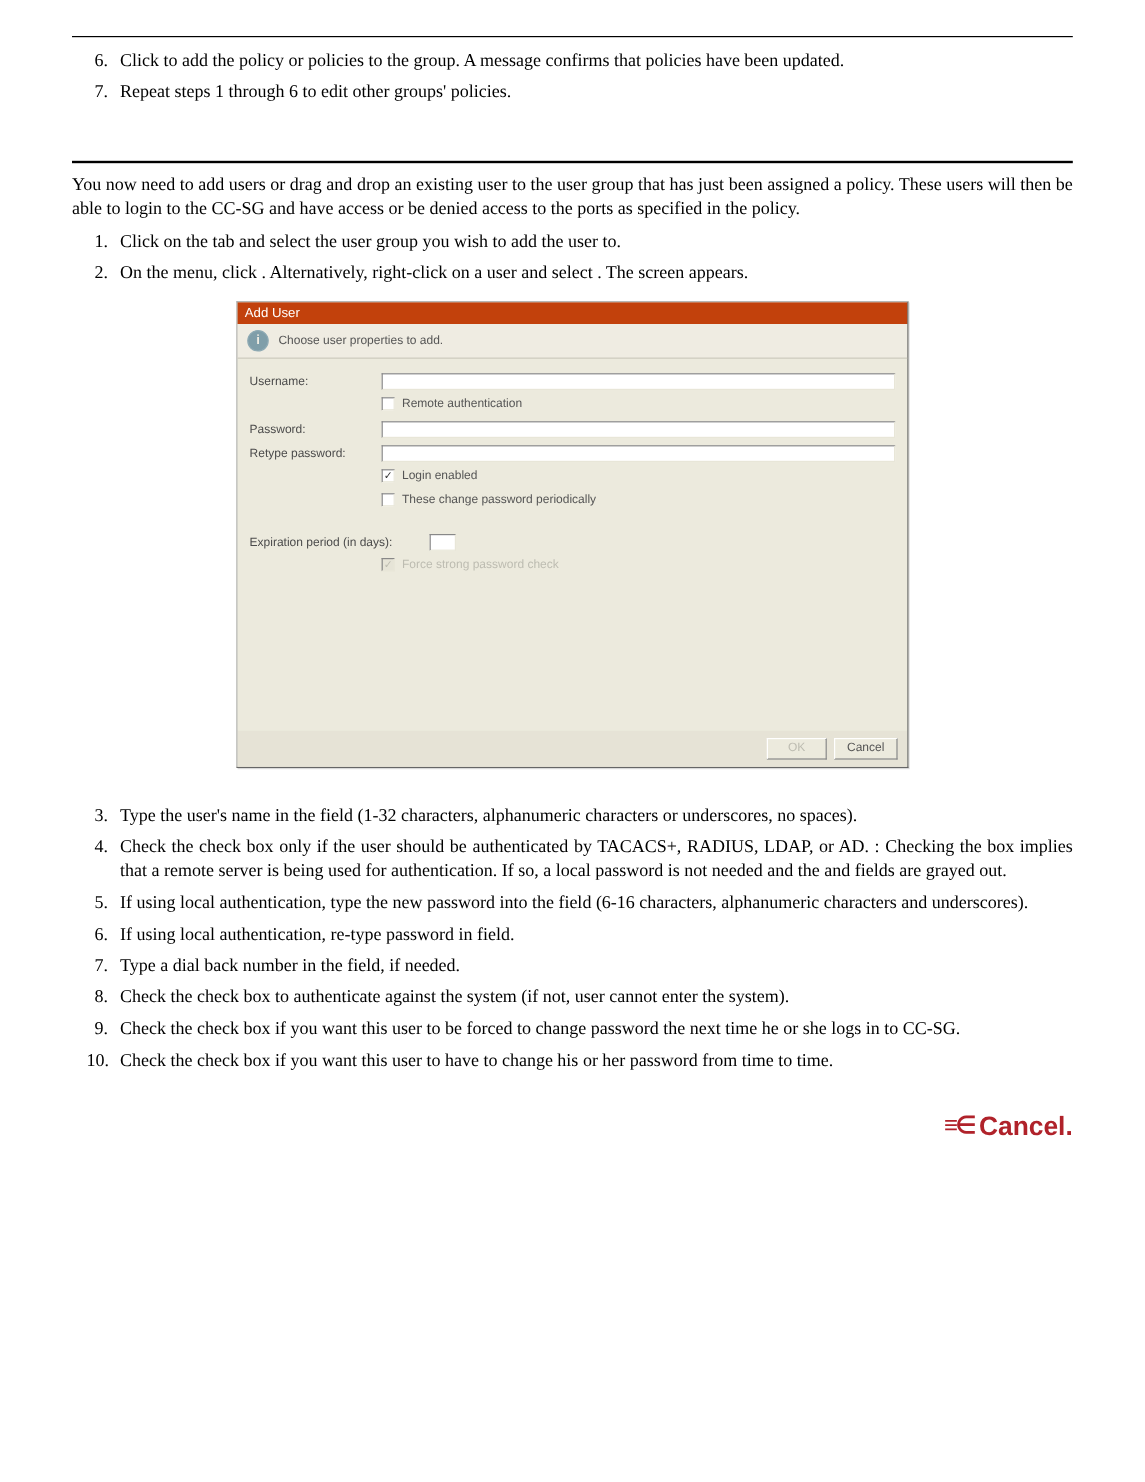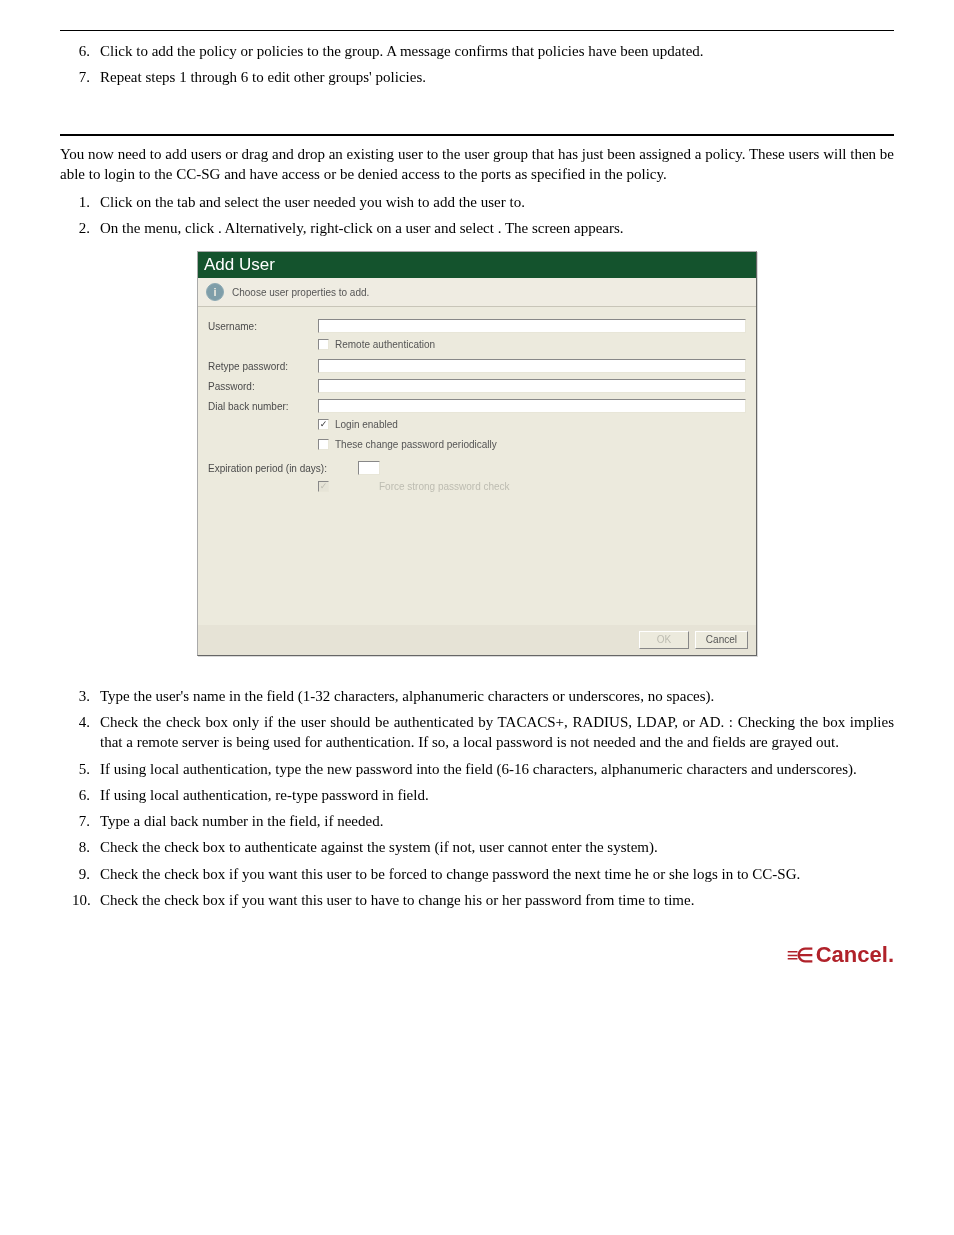--- a/index.html
+++ b/index.html
@@ -30,23 +30,23 @@
     font-size: 10px;
     color: #555;
     background: #eceadd;
     border-top: 1px solid #aaa;
     border-left: 1px solid #aaa;
     border-right: 1px solid #666;
     border-bottom: 1px solid #666;
     box-shadow: 1px 1px 0 rgba(0,0,0,.15);
   }
   .dialog-title {
-    background: #14532d;
+    background: #c2410c;
     color: #fff;
-    font-size: 17px;
+    font-size: 11px;
     padding: 2px 6px;
   }
   .dialog-header {
     display: flex;
     align-items: center;
     padding: 5px 8px;
     background: #efece2;
     border-bottom: 1px solid #c8c5b8;
   }
   .info-icon {
@@ -98,21 +98,21 @@
     display: inline-flex;
     align-items: center;
     justify-content: center;
     margin-right: 6px;
     font-size: 9px;
     line-height: 1;
     color: #333;
     flex-shrink: 0;
   }
   .cb.disabled { background: #e6e4d7; color: #bdbcb1; }
-  .disabled-text { color: #bdbcb1; margin-left: 44px; }
+  .disabled-text { color: #bdbcb1; }
   .dialog-buttons {
     display: flex;
     justify-content: flex-end;
     gap: 6px;
     padding: 6px 8px;
     background: #e6e3d6;
   }
   .btn {
     min-width: 50px;
     padding: 1px 10px;
@@ -149,21 +149,21 @@
 </ol>
 
 <div class="section-gap"></div>
 <div class="heavy-rule"></div>
 
 <p class="section-intro">You now need to add users or drag and drop an existing user to the user group that has just been assigned a policy. These users will then be able to login to the CC-SG and have access or be denied access to the ports as specified in the policy.</p>
 
 <ol class="main-list">
   <li>
     <span class="num">1.</span>
-    <span class="body">Click on the            tab and select the user needed you wish to add the user to.</span>
+    <span class="body">Click on the            tab and select the user group you wish to add the user to.</span>
   </li>
   <li>
     <span class="num">2.</span>
     <span class="body">On the           menu, click                 . Alternatively, right-click on a user and select                 . The                 screen appears.</span>
   </li>
 </ol>
 
 <div class="dialog">
   <div class="dialog-title">Add User</div>
   <div class="dialog-header">
@@ -176,42 +176,38 @@
       <span class="form-label">Username:</span>
       <input class="text-input" type="text" style="">
     </div>
 
     <div class="check-row">
       <span class="cb"></span>
       <span>Remote authentication</span>
     </div>
 
     <div class="form-row">
+      <span class="form-label">Password:</span>
+      <input class="text-input" type="password" style="">
+    </div>
+    <div class="form-row">
       <span class="form-label">Retype password:</span>
       <input class="text-input" type="password" style="">
-    </div>
-    <div class="form-row">
-      <span class="form-label">Password:</span>
-      <input class="text-input" type="password" style="">
-    </div>
-    <div class="form-row">
-      <span class="form-label">Dial back number:</span>
-      <input class="text-input" type="text" style="">
     </div>
 
     <div class="check-row">
       <span class="cb">✓</span>
       <span>Login enabled</span>
     </div>
     <div class="check-row">
       <span class="cb"></span>
       <span>These change password periodically</span>
     </div>
 
-    <div class="form-row" style="margin-top:4px;">
+    <div class="form-row" style="margin-top:16px;">
       <span class="form-label" style="width:150px;">Expiration period (in days):</span>
       <input class="tiny-input" type="text" style="">
     </div>
 
     <div class="check-row" style="padding-left:110px;">
       <span class="cb disabled">✓</span>
       <span class="disabled-text">Force strong password check</span>
     </div>
 
 

